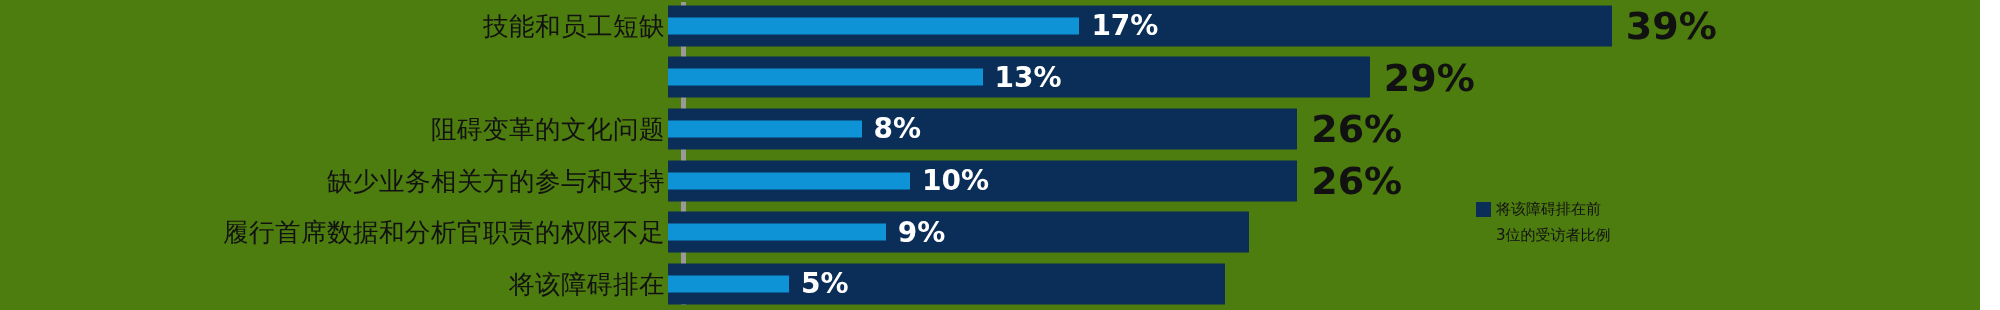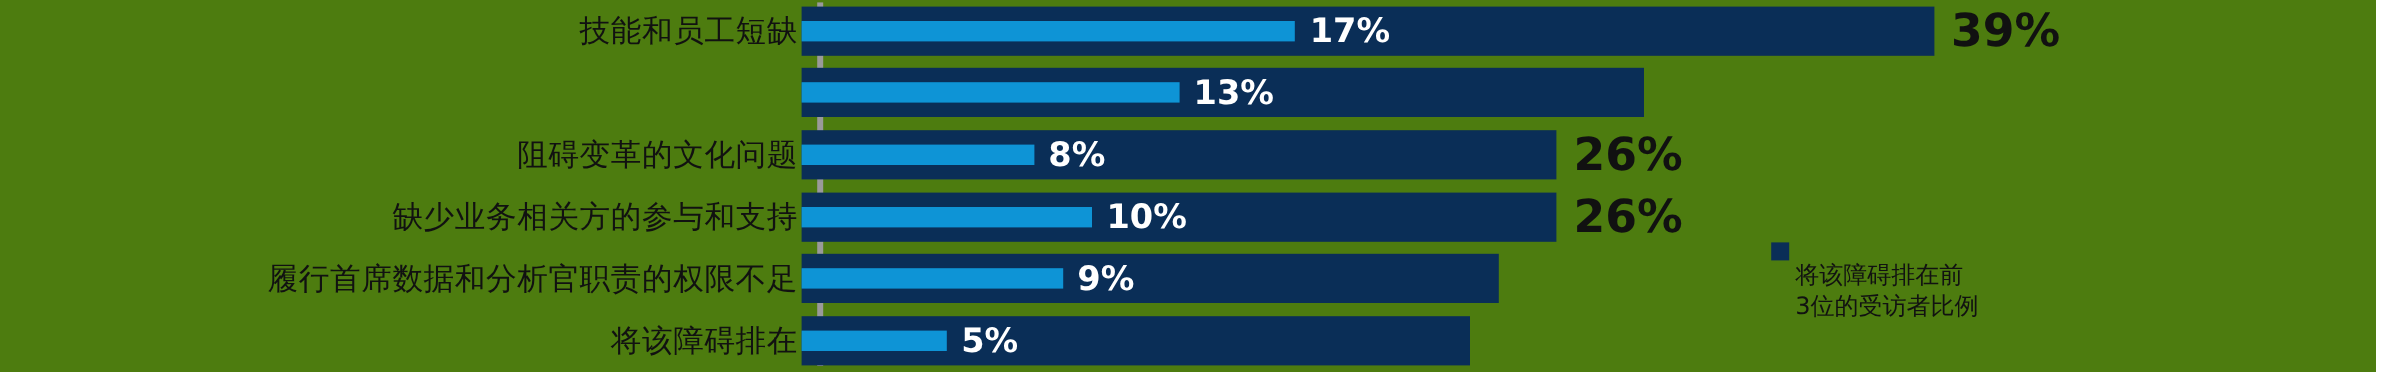--- a/index.html
+++ b/index.html
@@ -128,26 +128,25 @@
     align-items: flex-start;
     gap: 5px;
   }
   .legend-swatch {
     width: 15px;
     height: 15px;
     margin-top: 6px;
     flex: 0 0 auto;
   }
   .legend-text {
-    font-size: 20px;
+    font-size: 15px;
     line-height: 26px;
     color: #111111;
     white-space: pre-line;
     font-family: "DejaVu Sans", "Liberation Sans", sans-serif;
-    margin-top: 20px;
   }
 </style>
 </head>
 <body>
 
 <div id="chart-root">
 
   <div class="plot-area">
 
     <div class="axis-line"></div>
@@ -160,20 +159,21 @@
             <div class="bar-sub" style="width: 411.4px;"></div>
             <div class="val-inner" style="left: 423.4px;">17%</div>
             <div class="val-outer" style="left: 957.8px;">39%</div>
           </div>
         </div>
         <div class="bar-row" style="top: 51.6px;">
           <div class="bars-wrap">
             <div class="bar-total" style="width: 701.8px;"></div>
             <div class="bar-sub" style="width: 314.6px;"></div>
             <div class="val-inner" style="left: 326.6px;">13%</div>
+            <div class="val-outer" style="left: 715.8px;">29%</div>
           </div>
         </div>
         <div class="bar-row" style="top: 103.2px;">
           <div class="cat-label">阻碍变革的文化问题</div>
           <div class="bars-wrap">
             <div class="bar-total" style="width: 629.2px;"></div>
             <div class="bar-sub" style="width: 193.6px;"></div>
             <div class="val-inner" style="left: 205.6px;">8%</div>
             <div class="val-outer" style="left: 643.2px;">26%</div>
           </div>

